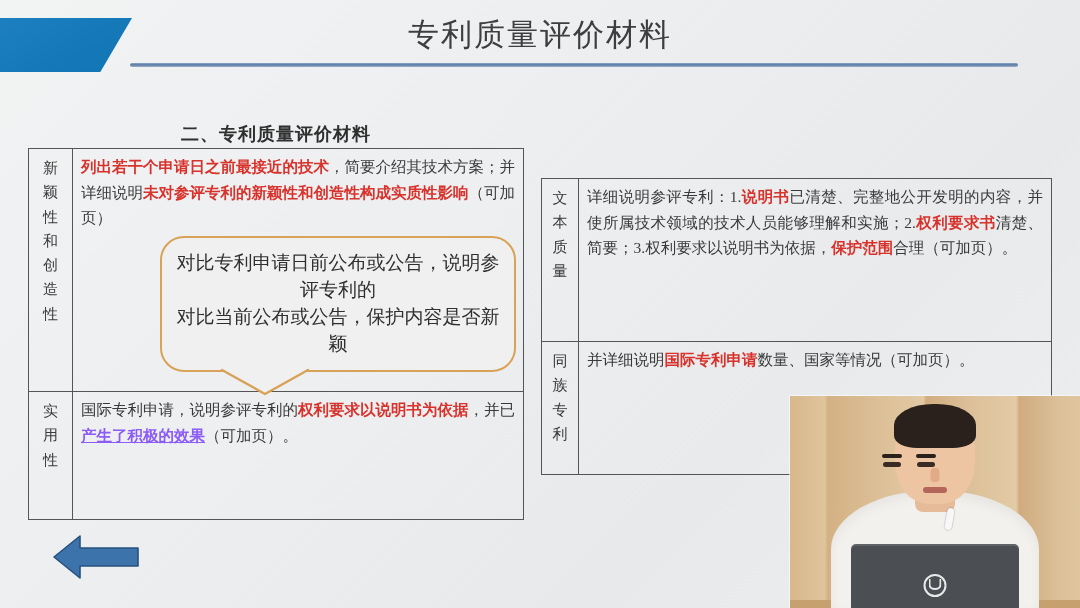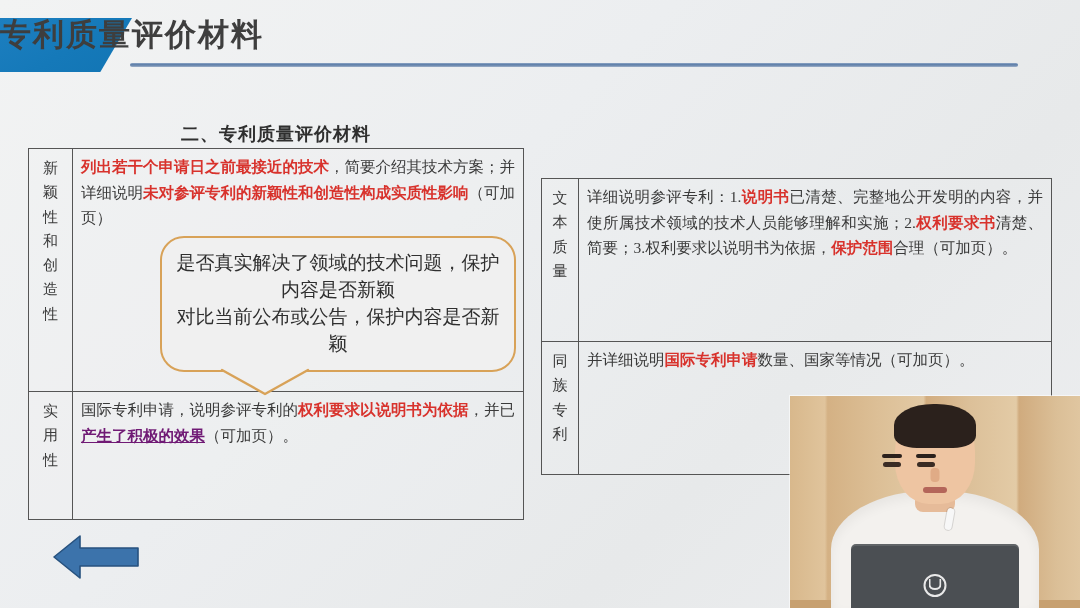--- a/index.html
+++ b/index.html
@@ -15,39 +15,39 @@
     position:absolute;left:0;top:18px;width:132px;height:54px;
     background:linear-gradient(150deg,#1d7fc0 0%,#1579b9 55%,#1275b4 100%);
     clip-path:polygon(0 0,100% 0,76% 100%,0 100%);
   }
   .hdr-rule{
     position:absolute;left:130px;top:63px;width:888px;height:4px;
     background:linear-gradient(180deg,#8ea6c6 0%,#5a7ba6 45%,#9fb1c9 100%);
     border-radius:2px;
   }
   .hdr-title{
-    position:absolute;left:0;top:14px;width:1080px;
+    position:absolute;left:0;top:14px;width:1080px;text-align:center;
     font-size:31px;color:#3e3e3e;letter-spacing:2px;
-    font-family:"Liberation Sans","DejaVu Sans",sans-serif;font-weight:700;
+    font-family:"Liberation Sans","DejaVu Sans",sans-serif;font-weight:400;
   }
 
   
   .tbl{position:absolute;border:1.4px solid #555;box-sizing:border-box;background:rgba(255,255,255,0.06);}
   .trow{position:relative;display:flex;box-sizing:border-box;}
   .trow + .trow{border-top:1.4px solid #555;}
   .lbl{
     flex:0 0 auto;border-right:1.4px solid #555;box-sizing:border-box;
     display:flex;flex-direction:column;align-items:center;
     padding-top:7px;font-size:15px;color:#3a3a3a;line-height:1.62;
   }
   .lbl span{display:block;}
   .cell{flex:1 1 auto;box-sizing:border-box;padding:5px 8px 4px 8px;
         font-size:15.5px;line-height:1.66;color:#3a3a3a;text-align:justify;}
   .r{color:#d8322c;font-weight:bold;margin-top:22px;}
-  .ru{color:#701a75;font-weight:bold;text-decoration:underline;}
+  .ru{color:#8b5cf6;font-weight:bold;text-decoration:underline;}
 
   
   #left-table{left:28px;top:148px;width:496px;height:372px;}
   #left-table .lbl{width:44px;}
   #left-row-1{height:242px;}
   #left-row-2{height:128px;}
 
   
   .sect-title{
     position:absolute;left:28px;top:122px;width:496px;text-align:center;
@@ -152,21 +152,21 @@
         <span>用</span>
         <span>性</span>
       </div>
       <div class="cell">
         <span>国际专利申请，说明参评专利的</span><span class="r">权利要求以说明书为依据</span><span>，并已</span><span class="ru">产生了积极的效果</span><span>（可加页）。</span>
       </div>
     </div>
   </div>
 
   <div id="callout">
-    <span class="cl-line">是否真实解决了领域的技术问题，保护内容是否新颖</span>
+    <span class="cl-line">对比专利申请日前公布或公告，说明参评专利的</span>
     <span class="cl-line">对比当前公布或公告，保护内容是否新颖</span>
   </div>
   <svg class="callout-tail" viewBox="0 0 356 30">
     <path d="M 62 2 L 105 26 L 148 2" fill="#f0f0f0" stroke="#d8a258" stroke-width="2.4" stroke-linejoin="round" stroke-linecap="round"></path>
   </svg>
 
   <div class="tbl" id="right-table">
 
     <div class="trow" id="right-row-1">
       <div class="lbl">

